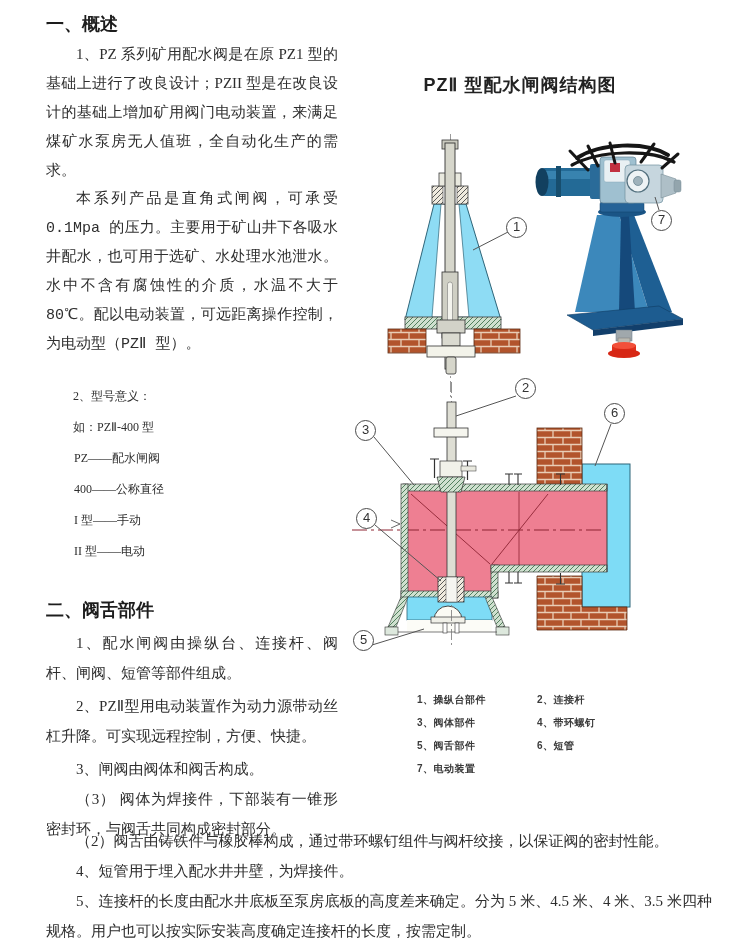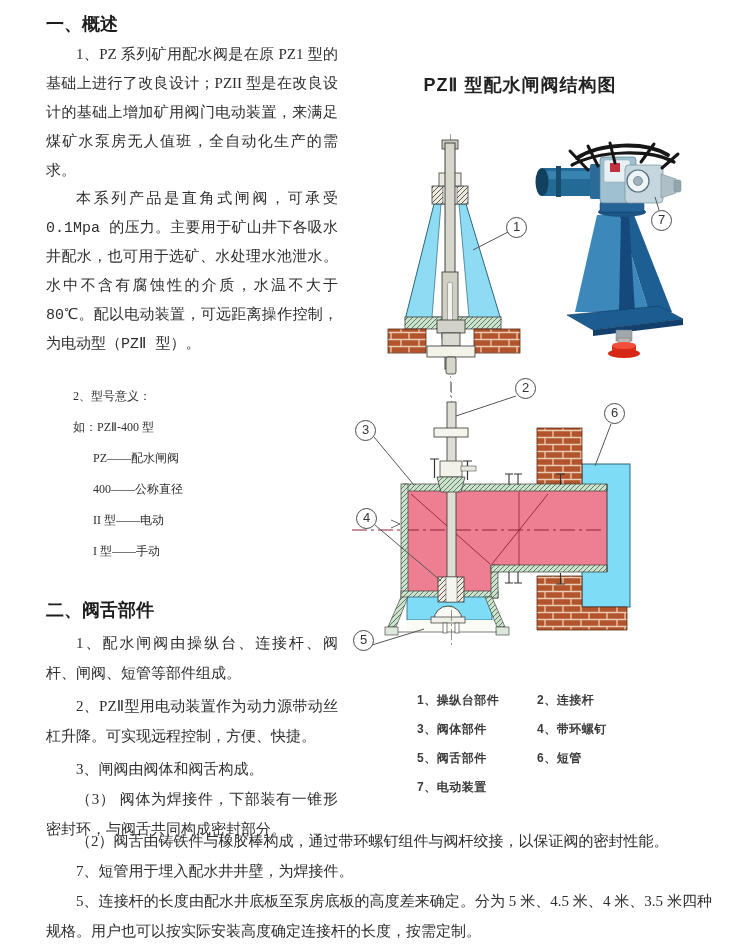--- a/index.html
+++ b/index.html
@@ -7,68 +7,68 @@
         font-family:"Liberation Serif",serif;color:#2e2e2e;margin:0 auto;}
   
   .col-left{position:absolute;left:46px;top:12px;width:292px;}
   .sec-heading{font-family:"Liberation Sans",sans-serif;font-weight:bold;
                font-size:18px;line-height:24px;color:#1d1d1d;margin:0;}
   .para{margin:0;font-size:15px;line-height:29px;text-align:justify;text-indent:2em;}
   .para.lh30{line-height:30px;}
   .mt4{margin-top:4px;}.mt10{font-family:Liberation Mono, monospace;}.mt22{margin-top:22px;}
   .mt31{margin-top:31px;}.mt6{margin-top:6px;}.mt3{margin-top:3px;}
   .model-line{font-size:12px;line-height:31px;white-space:nowrap;}
-  .ml27{margin-left:27px;}.ml54{margin-left:47px;}
+  .ml27{margin-left:27px;}.ml54{margin-left:28px;}
   
   .col-bottom{position:absolute;left:46px;top:826px;width:666px;}
   .col-bottom .para{line-height:30px;}
   
   .diagram-title{position:absolute;left:350px;top:73px;width:340px;text-align:center;
                  font-family:"Liberation Sans",sans-serif;font-weight:bold;
                  font-size:18px;letter-spacing:1px;color:#222;}
   .diagram-svg{position:absolute;left:340px;top:128px;}
   .callout{position:absolute;width:21px;height:21px;border:1.4px solid #4a4a4a;border-radius:50%;
            background:#fff;box-sizing:border-box;text-align:center;color:#333;
            font:13px/18px "Liberation Sans",sans-serif;}
   
   .legend{position:absolute;left:417px;top:690px;width:250px;display:grid;
-          grid-template-columns:120px 1fr;row-gap:9px;
-          font-family:"Liberation Sans",sans-serif;font-size:12px;font-weight:600;
+          grid-template-columns:120px 1fr;row-gap:3px;
+          font-family:"Liberation Sans",sans-serif;font-size:10px;font-weight:600;
           color:#3b3b3b;line-height:20px;white-space:nowrap;}
   .legend-item span{letter-spacing:0.5px;}
 </style>
 </head>
 <body>
 
 <div class="page">
 
   <div class="col-left">
     <h2 class="sec-heading">一、概述</h2>
     <p class="para mt4">1、PZ 系列矿用配水阀是在原 PZ1 型的基础上进行了改良设计；PZII 型是在改良设计的基础上增加矿用阀门电动装置，来满足煤矿水泵房无人值班，全自动化生产的需求。</p>
     <p class="para mt10">本系列产品是直角式闸阀，可承受 0.1Mpa 的压力。主要用于矿山井下各吸水井配水，也可用于选矿、水处理水池泄水。水中不含有腐蚀性的介质，水温不大于 80℃。配以电动装置，可远距离操作控制，为电动型（PZⅡ 型）。</p>
 
     <div>
       <div class="model-line ml27 mt22">2、型号意义：</div>
       <div class="model-line ml27">如：PZⅡ-400 型</div>
       <div class="model-line ml54">PZ——配水闸阀</div>
       <div class="model-line ml54">400——公称直径</div>
+      <div class="model-line ml54">I 型——手动</div>
       <div class="model-line ml54">II 型——电动</div>
-      <div class="model-line ml54">I 型——手动</div>
     </div>
 
     <h2 class="sec-heading mt31">二、阀舌部件</h2>
     <p class="para lh30 mt6">1、配水闸阀由操纵台、连接杆、阀杆、闸阀、短管等部件组成。</p>
     <p class="para lh30 mt3">2、PZⅡ型用电动装置作为动力源带动丝杠升降。可实现远程控制，方便、快捷。</p>
     <p class="para lh30 mt3">3、闸阀由阀体和阀舌构成。</p>
     <p class="para lh30">（3） 阀体为焊接件，下部装有一锥形密封环，与阀舌共同构成密封部分。</p>
   </div>
 
   <div class="col-bottom">
     <p class="para">（2）阀舌由铸铁件与橡胶棒构成，通过带环螺钉组件与阀杆绞接，以保证阀的密封性能。</p>
-    <p class="para">7、短管用于埋入配水井井壁，为焊接件。</p>
+    <p class="para">4、短管用于埋入配水井井壁，为焊接件。</p>
     <p class="para">5、连接杆的长度由配水井底板至泵房底板的高度差来确定。分为 5 米、4.5 米、4 米、3.5 米四种规格。用户也可以按实际安装高度确定连接杆的长度，按需定制。</p>
   </div>
 
   <div class="diagram-title">PZⅡ 型配水闸阀结构图</div>
 
   <svg class="diagram-svg" width="410" height="560" viewBox="340 128 410 560">
     <defs>
       <pattern id="brick" width="18" height="14" patternUnits="userSpaceOnUse">
         <rect width="18" height="14" fill="#b2542c"></rect>
         <path d="M0,3.5 H18 M0,10.5 H18 M13,0 V3.5 M5,3.5 V10.5 M13,10.5 V14" stroke="#e9cdb5" stroke-width="1.3" fill="none"></path>

